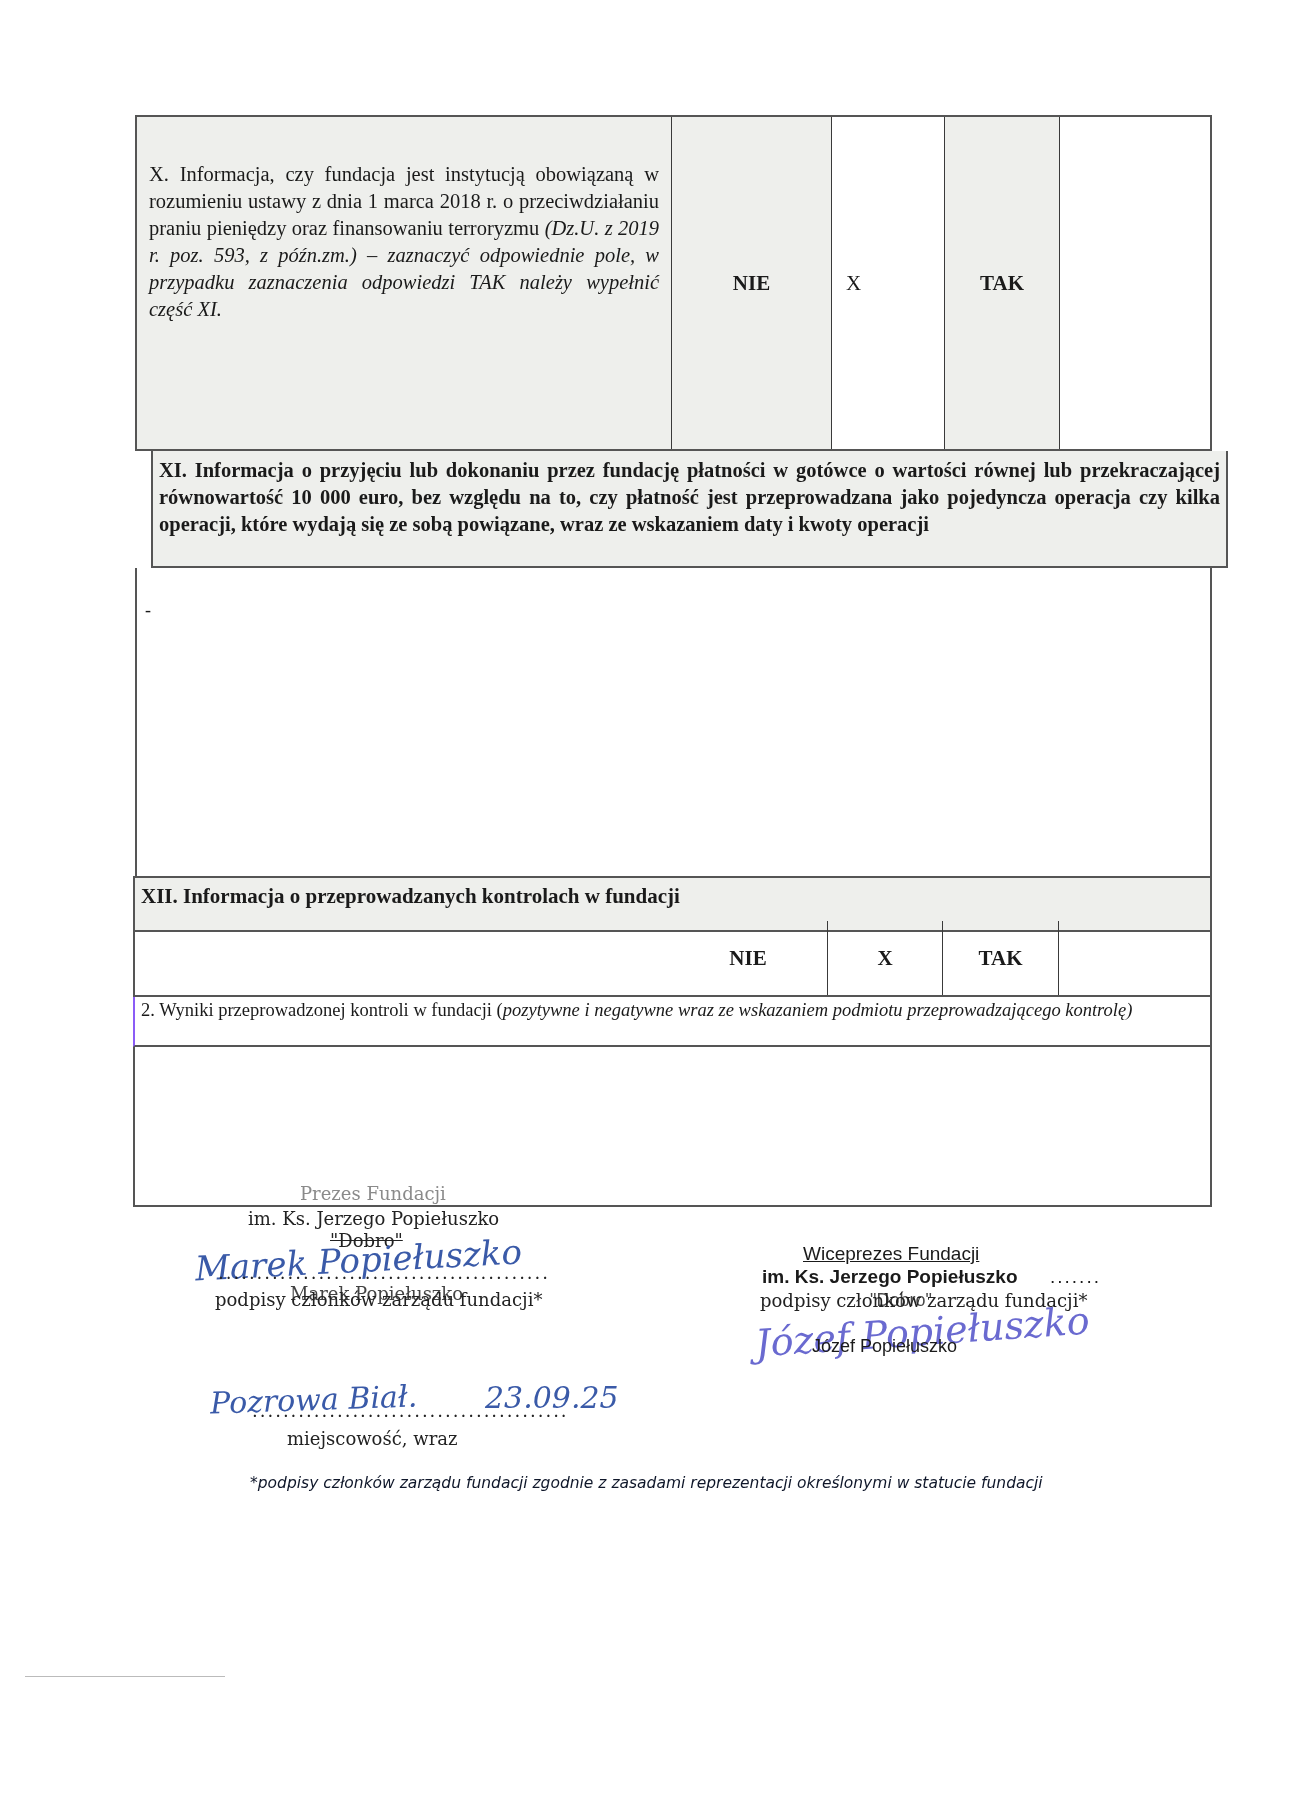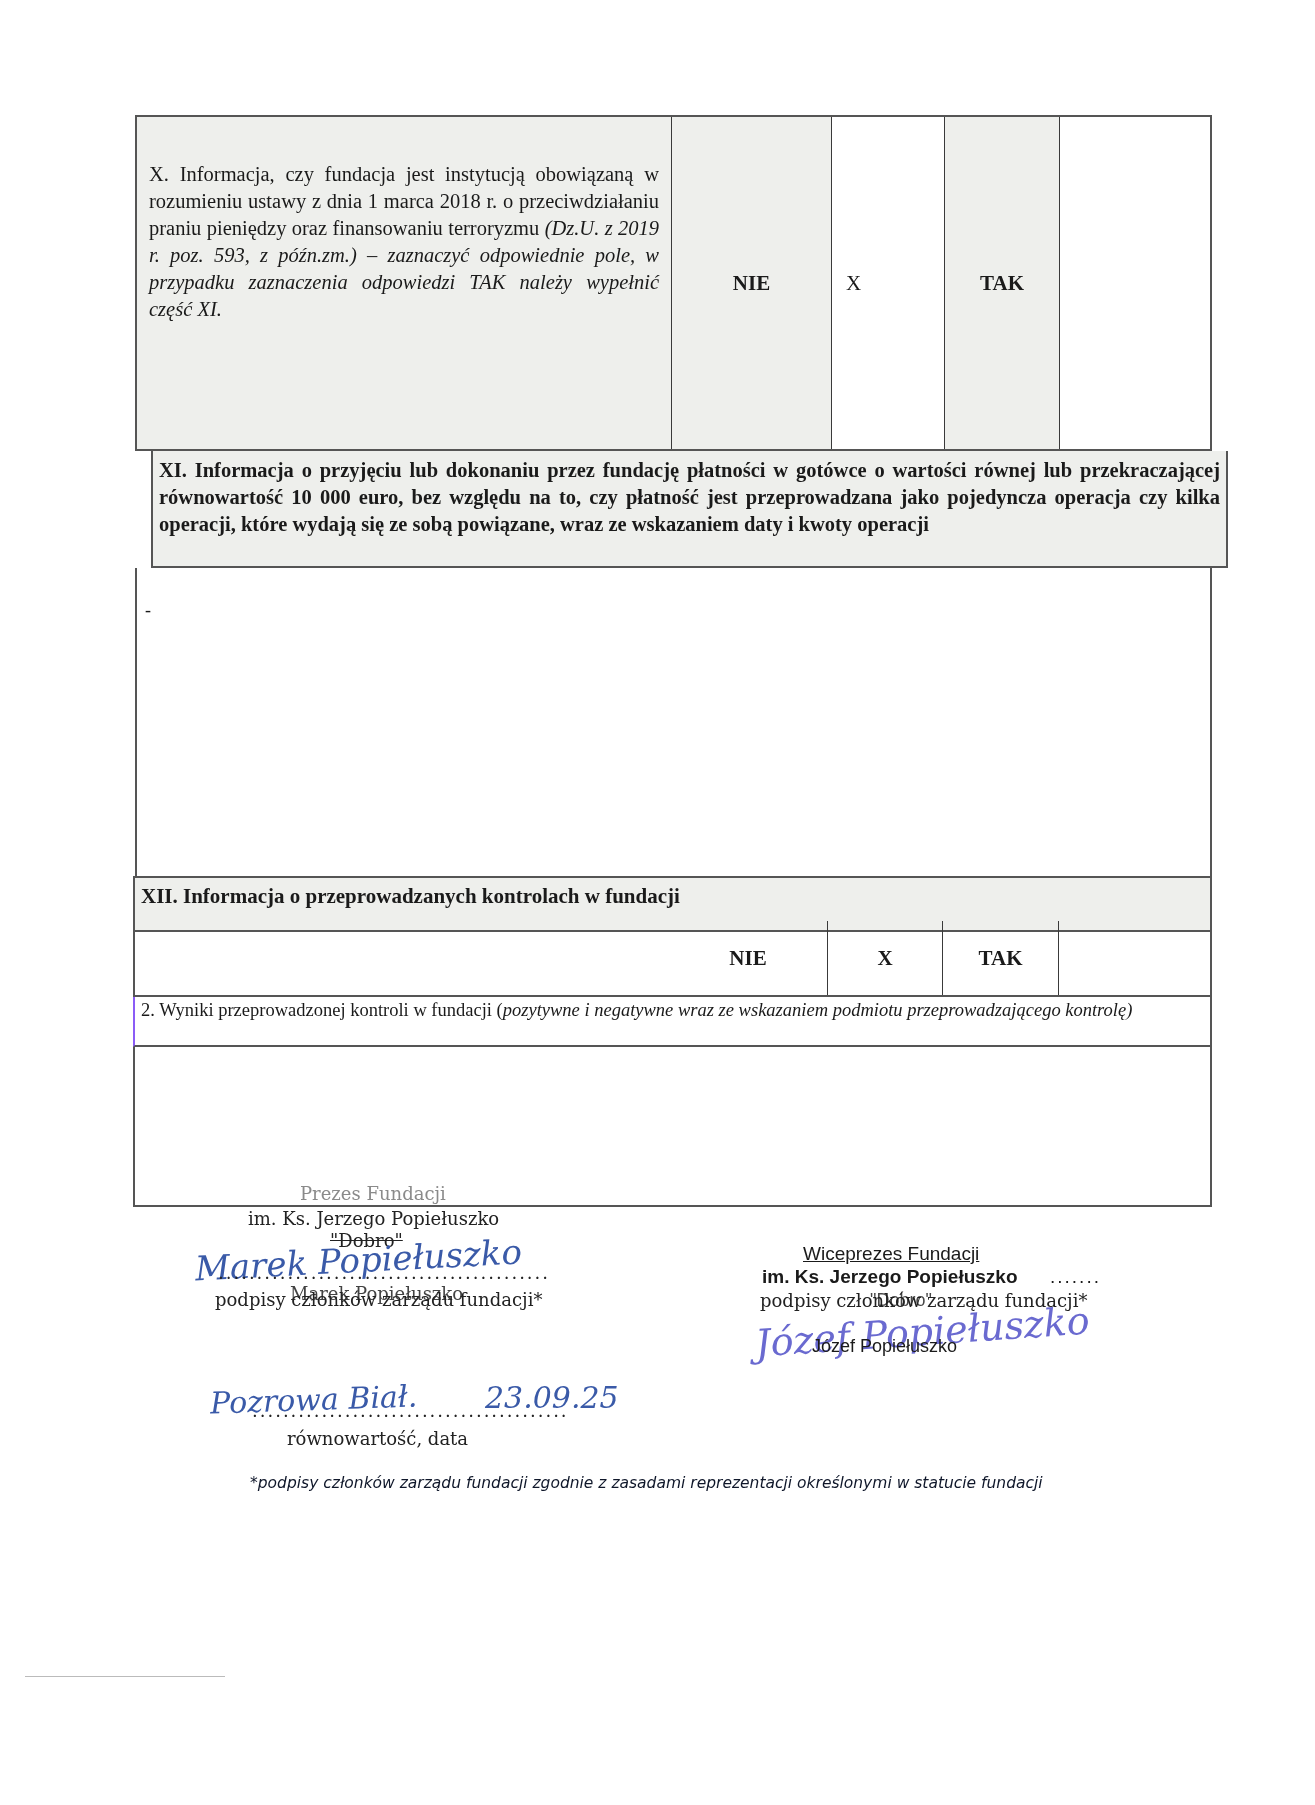--- a/index.html
+++ b/index.html
@@ -89,17 +89,17 @@
 <div class="abs sans" style="left:762px;top:1266px;font-size:19px;font-weight:bold;">im. Ks. Jerzego Popiełuszko</div>
 <div class="abs sans dots" style="left:1050px;top:1266px;font-size:19px;">.......</div>
 <div class="abs stamp" style="left:760px;top:1290px;">podpisy członków zarządu fundacji*</div>
 <div class="abs sans bold" style="left:870px;top:1290px;font-size:18px;opacity:0.8;">"Dobro"</div>
 <div class="abs hand hand2" style="left:755px;top:1310px;font-size:38px;transform:rotate(-4deg);">Józef Popiełuszko</div>
 <div class="abs sans bold" style="left:812px;top:1336px;font-size:18px;">Józef Popiełuszko</div>
 
 <div class="abs hand" style="left:210px;top:1382px;font-size:30px;transform:rotate(-2deg);">Pozrowa Biał.</div>
 <div class="abs hand" style="left:485px;top:1380px;font-size:30px;">23.09.25</div>
 <div class="abs stamp dots" style="left:252px;top:1400px;">.........................................</div>
-<div class="abs stamp" style="left:287px;top:1428px;">równowartość, data</div>
+<div class="abs stamp" style="left:287px;top:1428px;">miejscowość, wraz</div>
 
 <div class="abs footnote" style="left:250px;top:1474px;">*podpisy członków zarządu fundacji zgodnie z zasadami reprezentacji określonymi w statucie fundacji</div>
 
 <div class="abs" style="left:25px;top:1676px;width:200px;height:1px;background:#bbb;"></div>
 
 </body></html>

